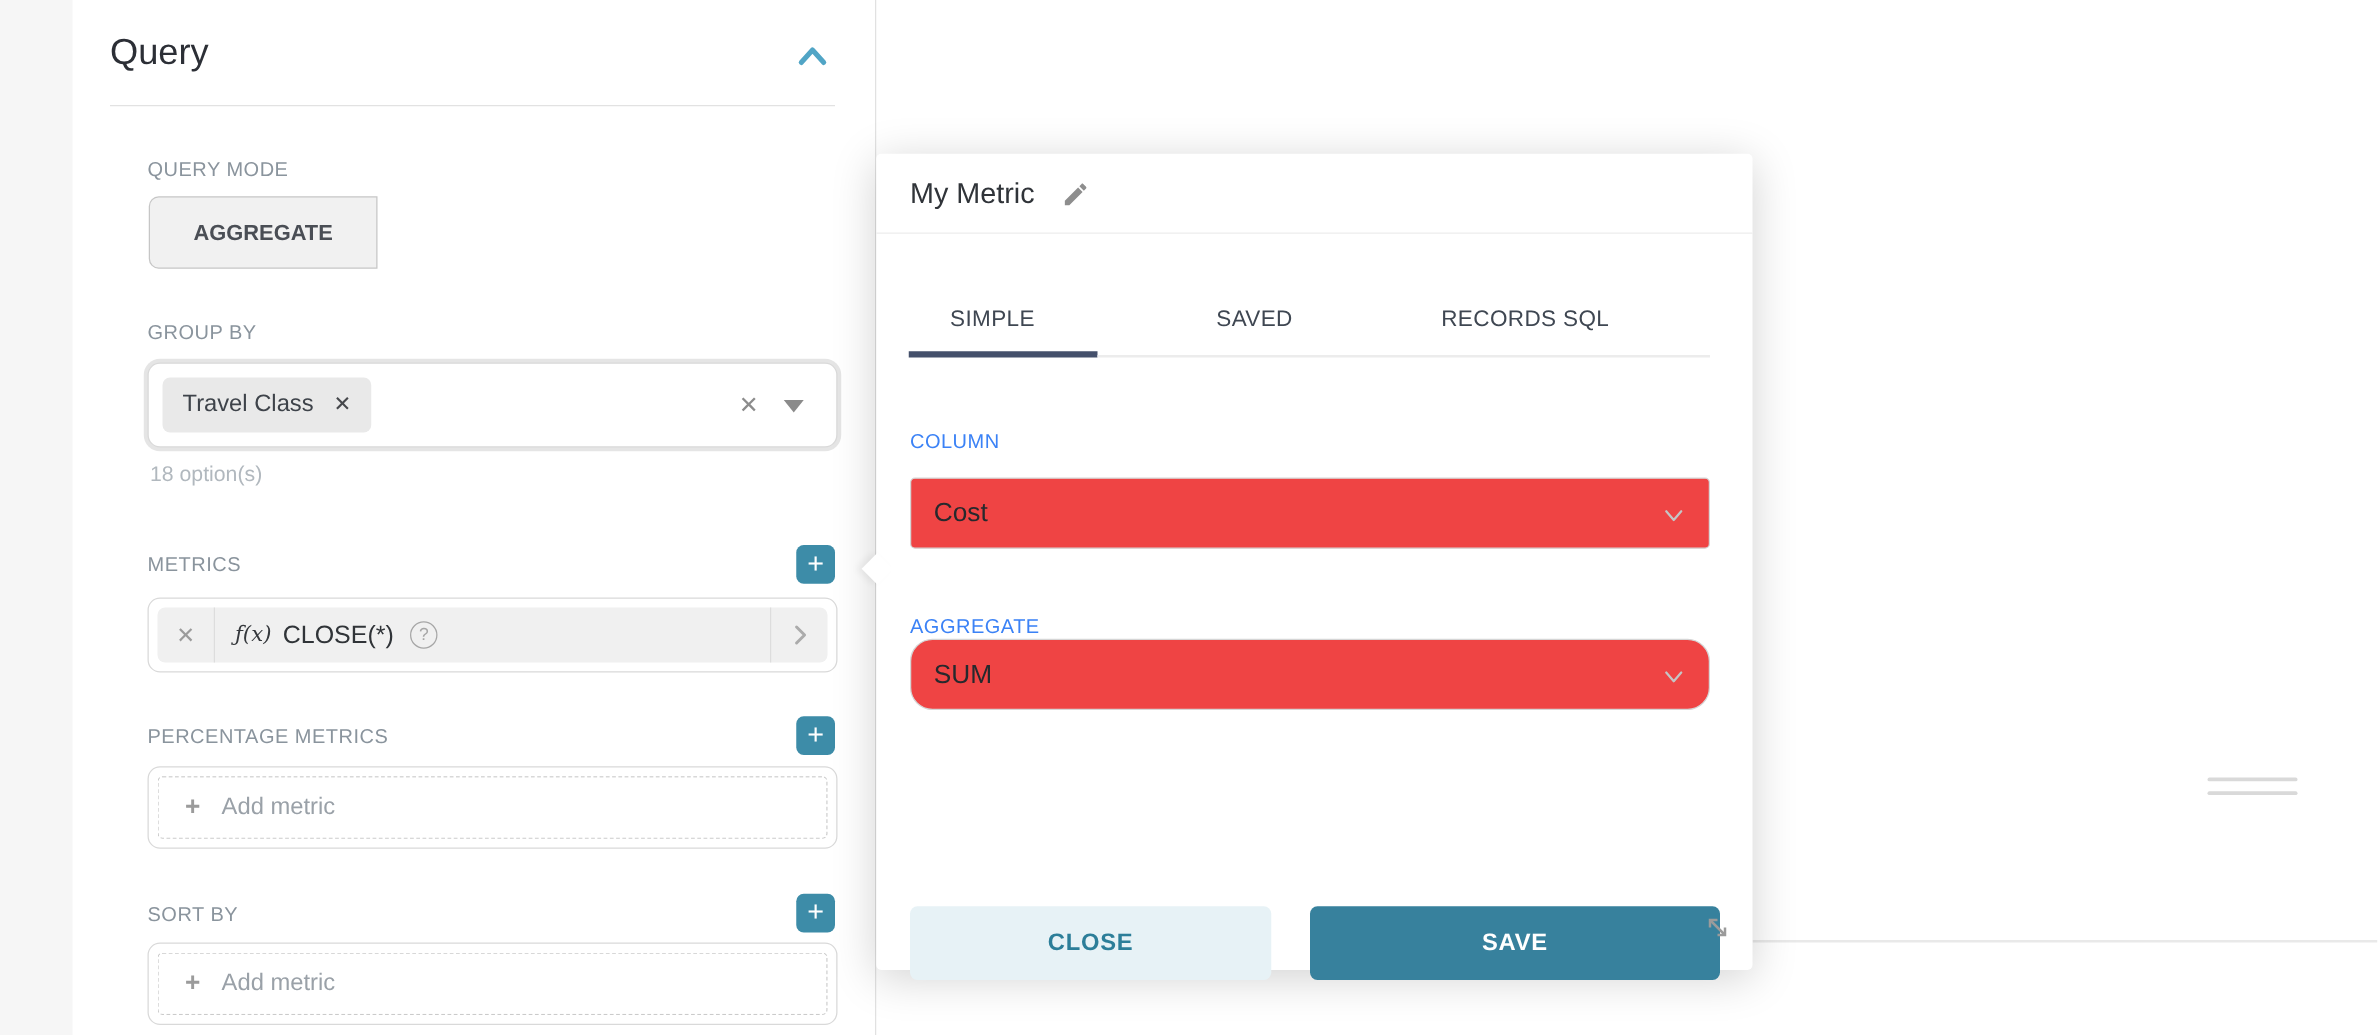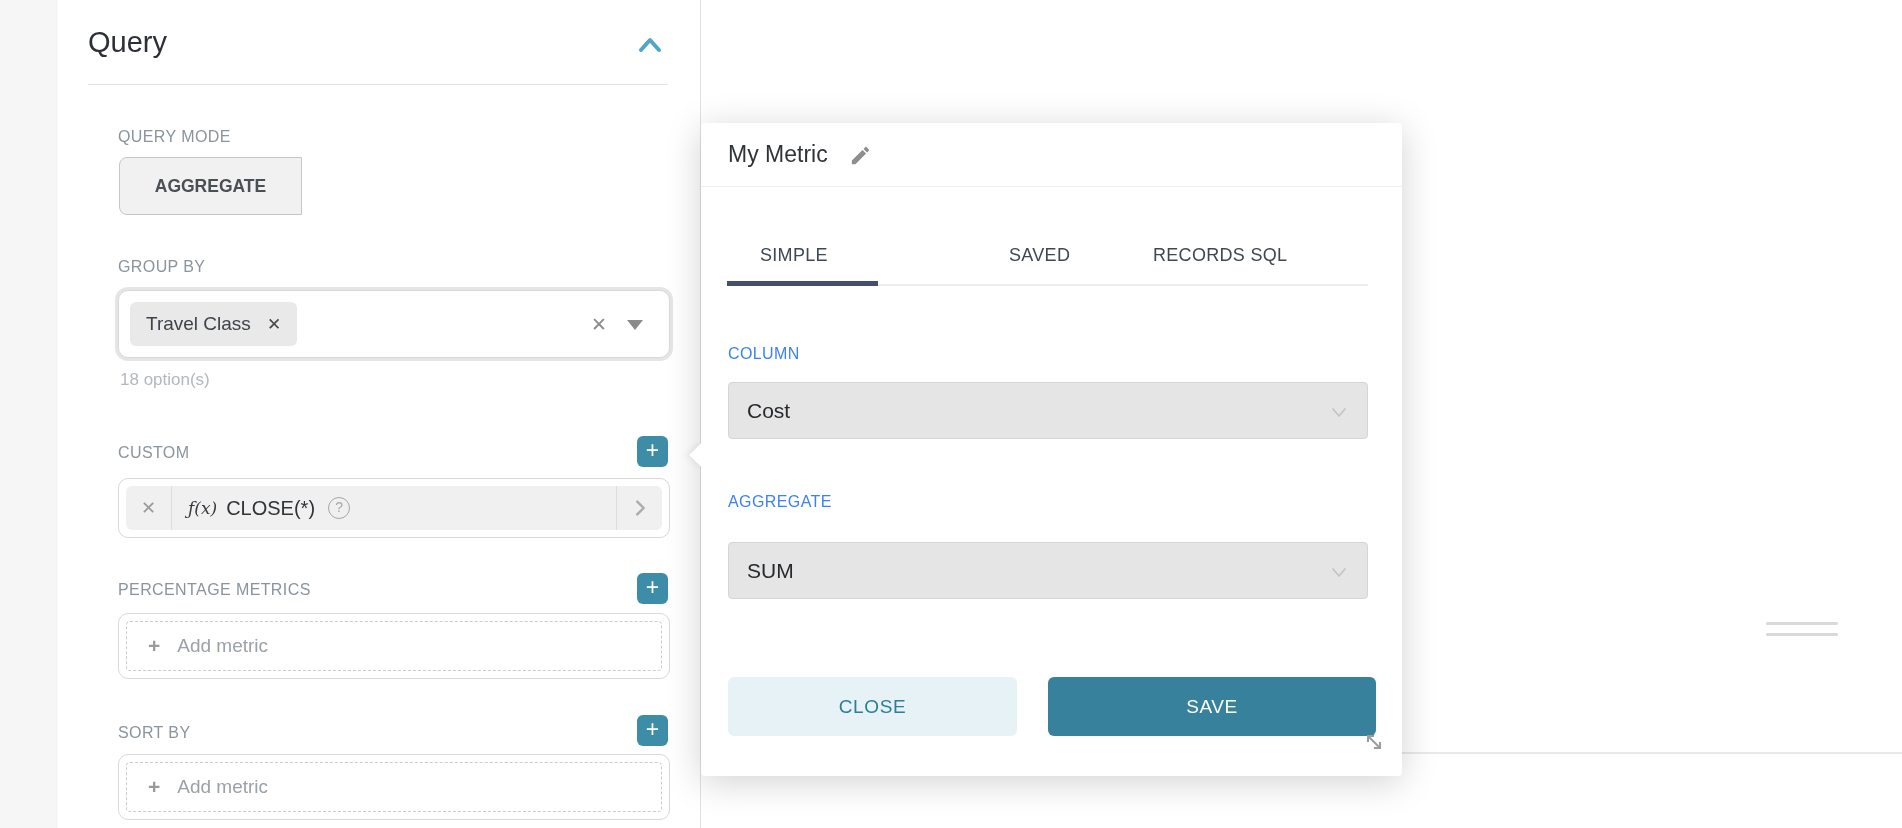--- a/index.html
+++ b/index.html
@@ -66,26 +66,26 @@
   .pop-title { position:absolute; left:27px; top:18px; font-size:23px; color:#303439; }
   .pop-pencil { position:absolute; left:148px; top:21px; cursor:pointer; }
   .pop-hdr-line { position:absolute; left:0; top:63px; width:100%; height:1px; background:#ededed; }
 
   .tab { position:absolute; top:122px; font-size:18px; color:#3f4752; letter-spacing:.3px; cursor:pointer; }
   .tab-underline { position:absolute; left:26px; top:158px; width:151px; height:5px; background:#44506b; }
   .tab-line { position:absolute; left:177px; top:161px; width:490px; height:2px; background:#ececec; }
 
   .pop-label { position:absolute; left:27px; font-size:16px; color:#3b82f6; letter-spacing:.4px; }
   .pop-select { position:absolute; left:27px; width:640px; height:57px; border:1px solid #d5d5d5;
-    border-radius:4px; background:#e5e5e5; display:flex; align-items:center; cursor:pointer; }
+    border-radius:4px; background:#ef4444; display:flex; align-items:center; cursor:pointer; }
   .pop-select .val { margin-left:18px; font-size:21px; color:#26292d; }
   .pop-select .dd { position:absolute; right:16px; top:17px; }
 
-  .btn { position:absolute; top:554px; height:59px; border-radius:6px; display:flex; align-items:center;
-    justify-content:center; font-size:19px; font-weight:normal; letter-spacing:.6px; cursor:pointer;text-align:right; }
+  .btn { position:absolute; top:602px; height:59px; border-radius:6px; display:flex; align-items:center;
+    justify-content:center; font-size:19px; font-weight:bold; letter-spacing:.6px; cursor:pointer;text-align:right; }
   .btn-close { left:27px; width:289px; background:#e7f2f6; color:#2c7e99; }
   .btn-save { left:347px; width:328px; background:#37819d; color:#fff; }
   .pop-resize { position:absolute; left:660px; top:606px; width:26px; height:26px; cursor:pointer; }
 
   
   .chart-bottom-line { position:absolute; left:1402px; top:752px; width:500px; height:2px; background:#e9e9e9; }
   .grip { position:absolute; left:1766px; width:72px; height:3px; background:#d9d9d9; border-radius:2px; cursor:pointer; }
 </style>
 </head>
 <body>
@@ -109,21 +109,21 @@
   <div class="gb-select">
     <div class="gb-tag">
       <span>Travel Class</span>
       <span class="tag-x">✕</span>
     </div>
     <span class="gb-clear">✕</span>
     <span class="gb-caret"></span>
   </div>
   <div class="gb-count">18 option(s)</div>
 
-  <div class="sec-label" style="left:118px; top:444px;">CUSTOM</div>
+  <div class="sec-label" style="left:118px; top:444px;">METRICS</div>
   <div class="plus-btn" style="left:637px; top:436px;">+</div>
 
   <div class="metric-outer">
     <div class="metric-pill">
       <div class="pill-x">✕</div>
       <span class="pill-fx">ƒ(x)</span>
       <span class="pill-name">CLOSE(*)</span>
       <span class="pill-help">?</span>
       <span class="pill-spacer"></span>
       <div class="pill-next">
@@ -161,35 +161,35 @@
   <div class="popover">
     <div class="pop-arrow"></div>
 
     <div class="pop-title">My Metric</div>
     <svg class="pop-pencil" width="23" height="23" viewBox="0 0 24 24">
       <path fill="#8e8e8e" d="M3 17.25V21h3.75L17.81 9.94l-3.75-3.75L3 17.25zM20.71 7.04c.39-.39.39-1.02 0-1.41l-2.34-2.34c-.39-.39-1.02-.39-1.41 0l-1.83 1.83 3.75 3.75 1.83-1.83z"></path>
     </svg>
     <div class="pop-hdr-line"></div>
 
     <div class="tab" style="left:59px;">SIMPLE</div>
-    <div class="tab" style="left:272px;margin-left:36px;">SAVED</div>
+    <div class="tab" style="left:272px;">SAVED</div>
     <div class="tab" style="left:452px;">RECORDS SQL</div>
     <div class="tab-underline"></div>
     <div class="tab-line"></div>
 
     <div class="pop-label" style="top:222px;">COLUMN</div>
     <div class="pop-select" style="top:259px;">
       <span class="val">Cost</span>
       <svg class="dd" width="24" height="24" viewBox="0 0 24 24">
         <polyline points="6,9 12,16 18,9" fill="none" stroke="#c5c5c5" stroke-width="1.8" stroke-linecap="round" stroke-linejoin="round"></polyline>
       </svg>
     </div>
 
     <div class="pop-label" style="top:370px;">AGGREGATE</div>
-    <div class="pop-select" style="top:419px;">
+    <div class="pop-select" style="top:388px;border-radius:18px;">
       <span class="val">SUM</span>
       <svg class="dd" width="24" height="24" viewBox="0 0 24 24">
         <polyline points="6,9 12,16 18,9" fill="none" stroke="#c5c5c5" stroke-width="1.8" stroke-linecap="round" stroke-linejoin="round"></polyline>
       </svg>
     </div>
 
     <div class="btn btn-close">CLOSE</div>
     <div class="btn btn-save">SAVE</div>
 
     <svg class="pop-resize" viewBox="0 0 26 26">

